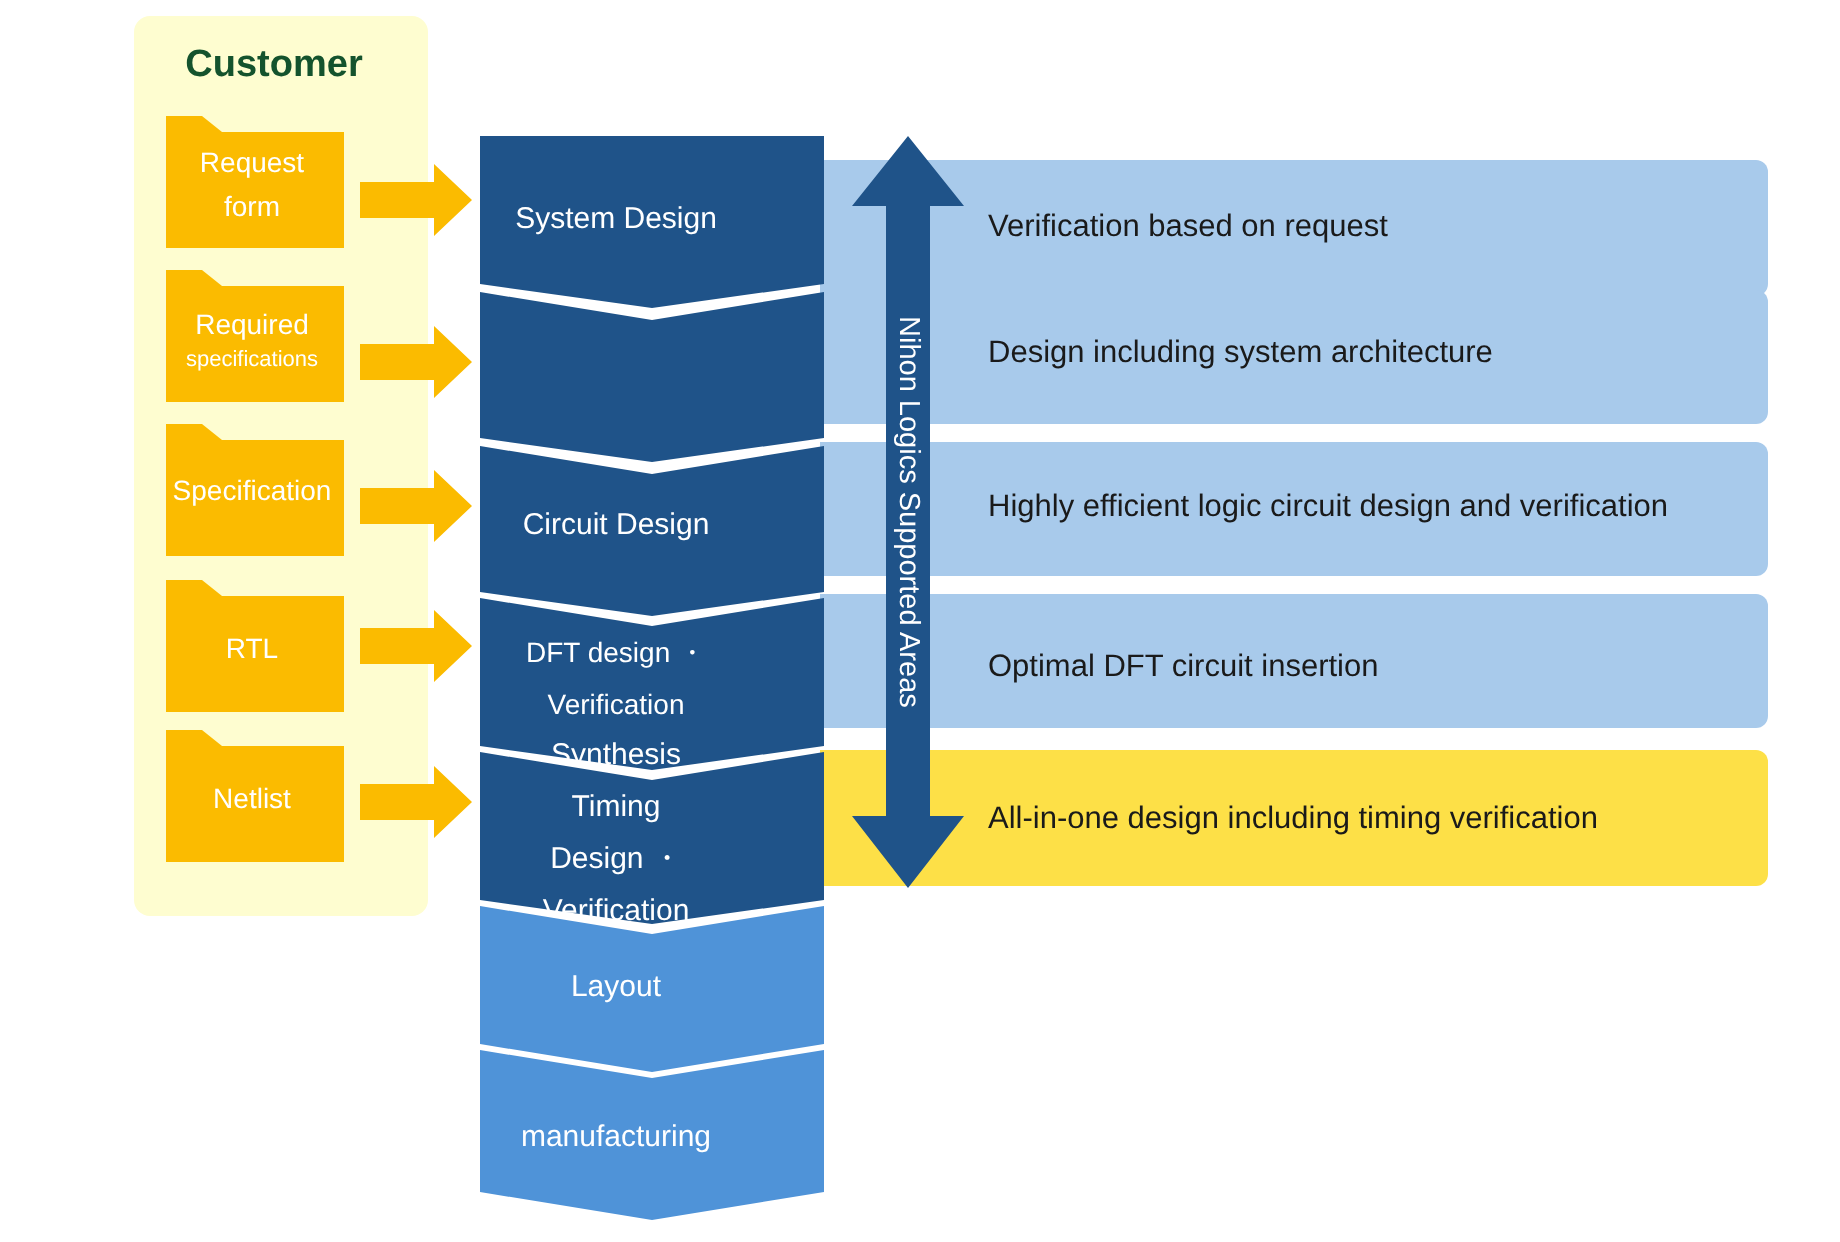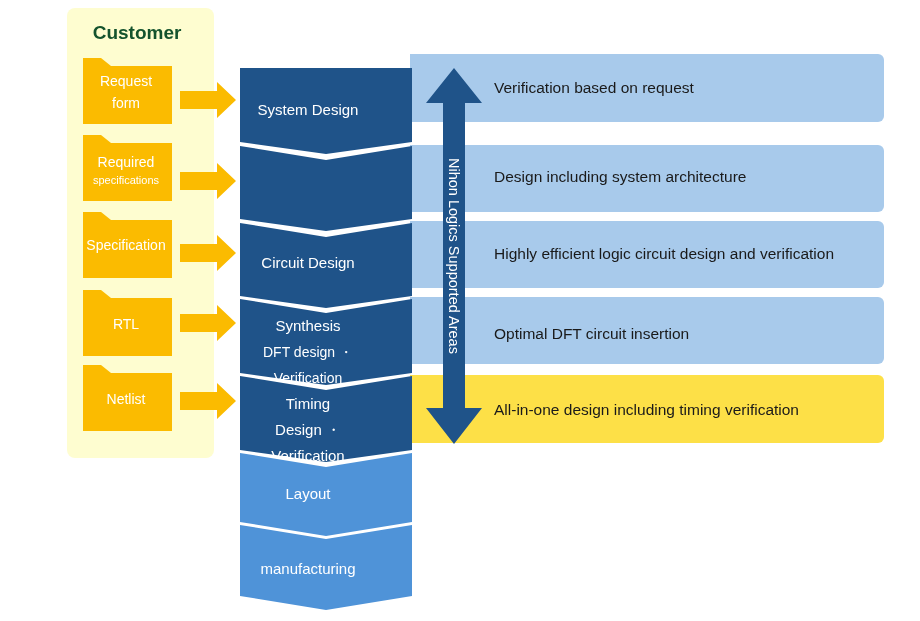--- a/index.html
+++ b/index.html
@@ -99,21 +99,21 @@
 <svg class="yarrow" style="top:235px">
     <path class="yarrow-shape" d="M0,9 H37 V0 L56,18 L37,36 V27 H0 Z" fill="#fbbb00"></path>
   </svg>
 <svg class="yarrow" style="top:305px">
     <path class="yarrow-shape" d="M0,9 H37 V0 L56,18 L37,36 V27 H0 Z" fill="#fbbb00"></path>
   </svg>
 <svg class="yarrow" style="top:383px">
     <path class="yarrow-shape" d="M0,9 H37 V0 L56,18 L37,36 V27 H0 Z" fill="#fbbb00"></path>
   </svg>
 
-<div class="desc" style="top: 54px; height: 68px; background: rgb(168, 202, 235);">
+<div class="desc" style="top: 80px; height: 68px; background: rgb(168, 202, 235);">
   <span class="desc-text" style="top:25px">Verification based on request</span>
 </div>
 <div class="desc" style="top: 145px; height: 67px; background: rgb(168, 202, 235);">
   <span class="desc-text" style="top:23px">Design including system architecture</span>
 </div>
 <div class="desc" style="top: 221px; height: 67px; background: rgb(168, 202, 235);">
   <span class="desc-text" style="top:24px">Highly efficient logic circuit design and verification</span>
 </div>
 <div class="desc" style="top: 297px; height: 67px; background: rgb(168, 202, 235);">
   <span class="desc-text" style="top:28px">Optimal DFT circuit insertion</span>
@@ -141,22 +141,22 @@
     </svg>
   <div class="step-text" style="top:30px">
     <div>Circuit Design</div>
   </div>
 </div>
 <div class="step" style="top:296px; height:92px">
   <svg width="172" height="92">
       <path class="step-shape dark" d="M0,3 L86,17 L172,3 V77 L86,89 L0,77 Z" fill="#1f5389"></path>
     </svg>
   <div class="step-text" style="top:17px">
+    <div style="font-size:14px">DFT design ・ Verification</div>
     <div>Synthesis</div>
-    <div style="font-size:14px">DFT design ・ Verification</div>
   </div>
 </div>
 <div class="step" style="top:373px; height:92px">
   <svg width="172" height="92">
       <path class="step-shape dark" d="M0,3 L86,17 L172,3 V77 L86,89 L0,77 Z" fill="#1f5389"></path>
     </svg>
   <div class="step-text" style="top:18px">
     <div>Timing</div>
     <div>Design ・ Verification</div>
   </div>

